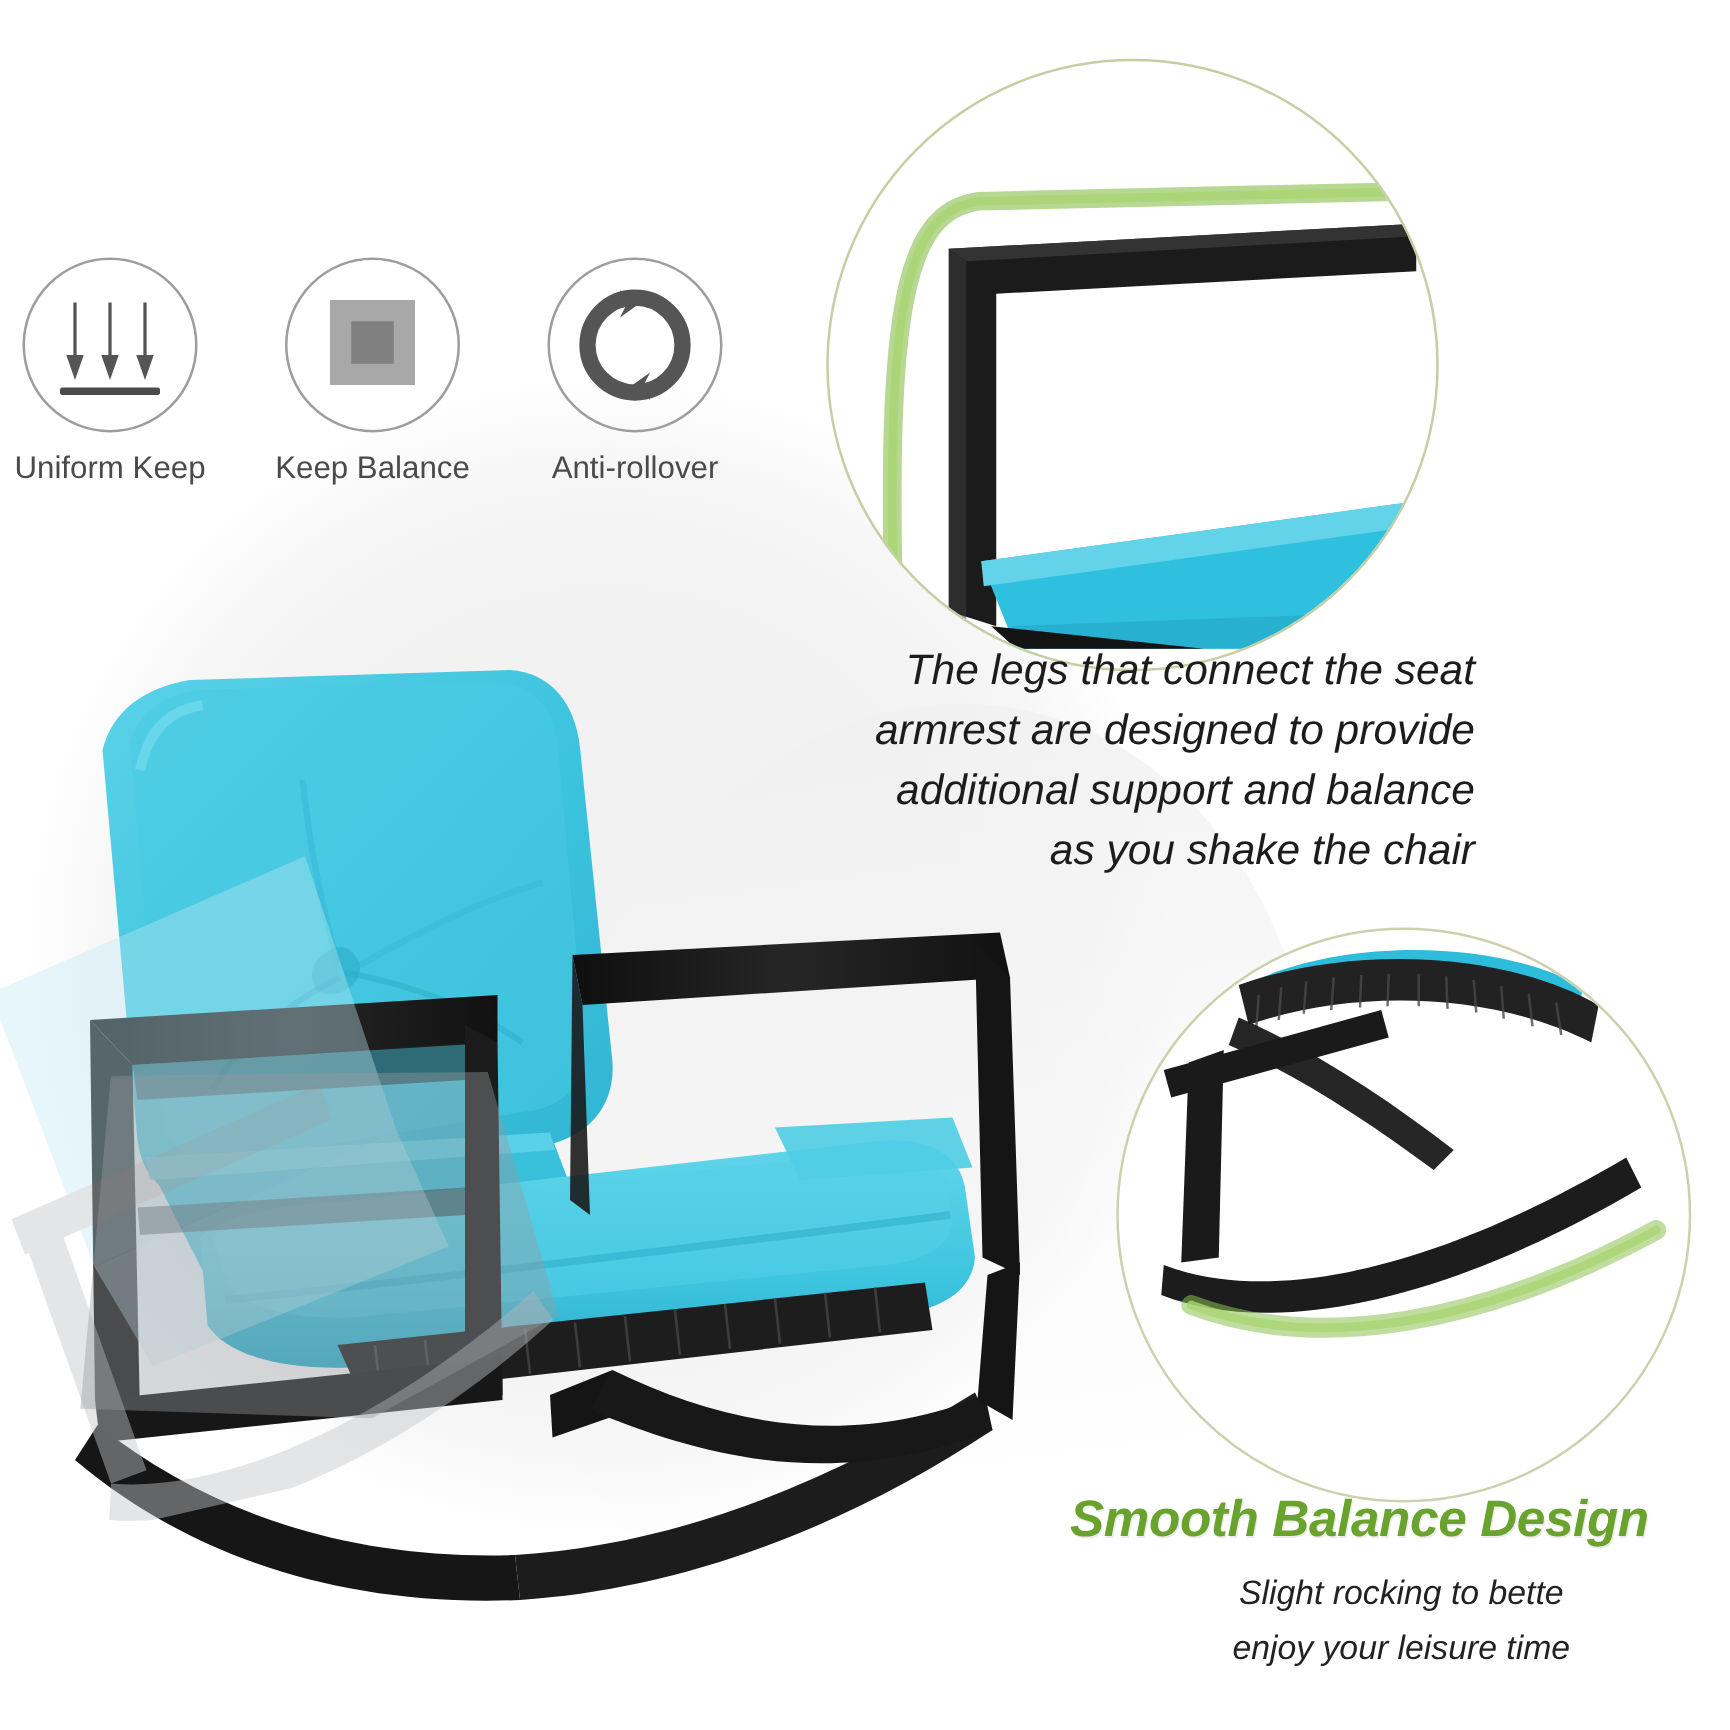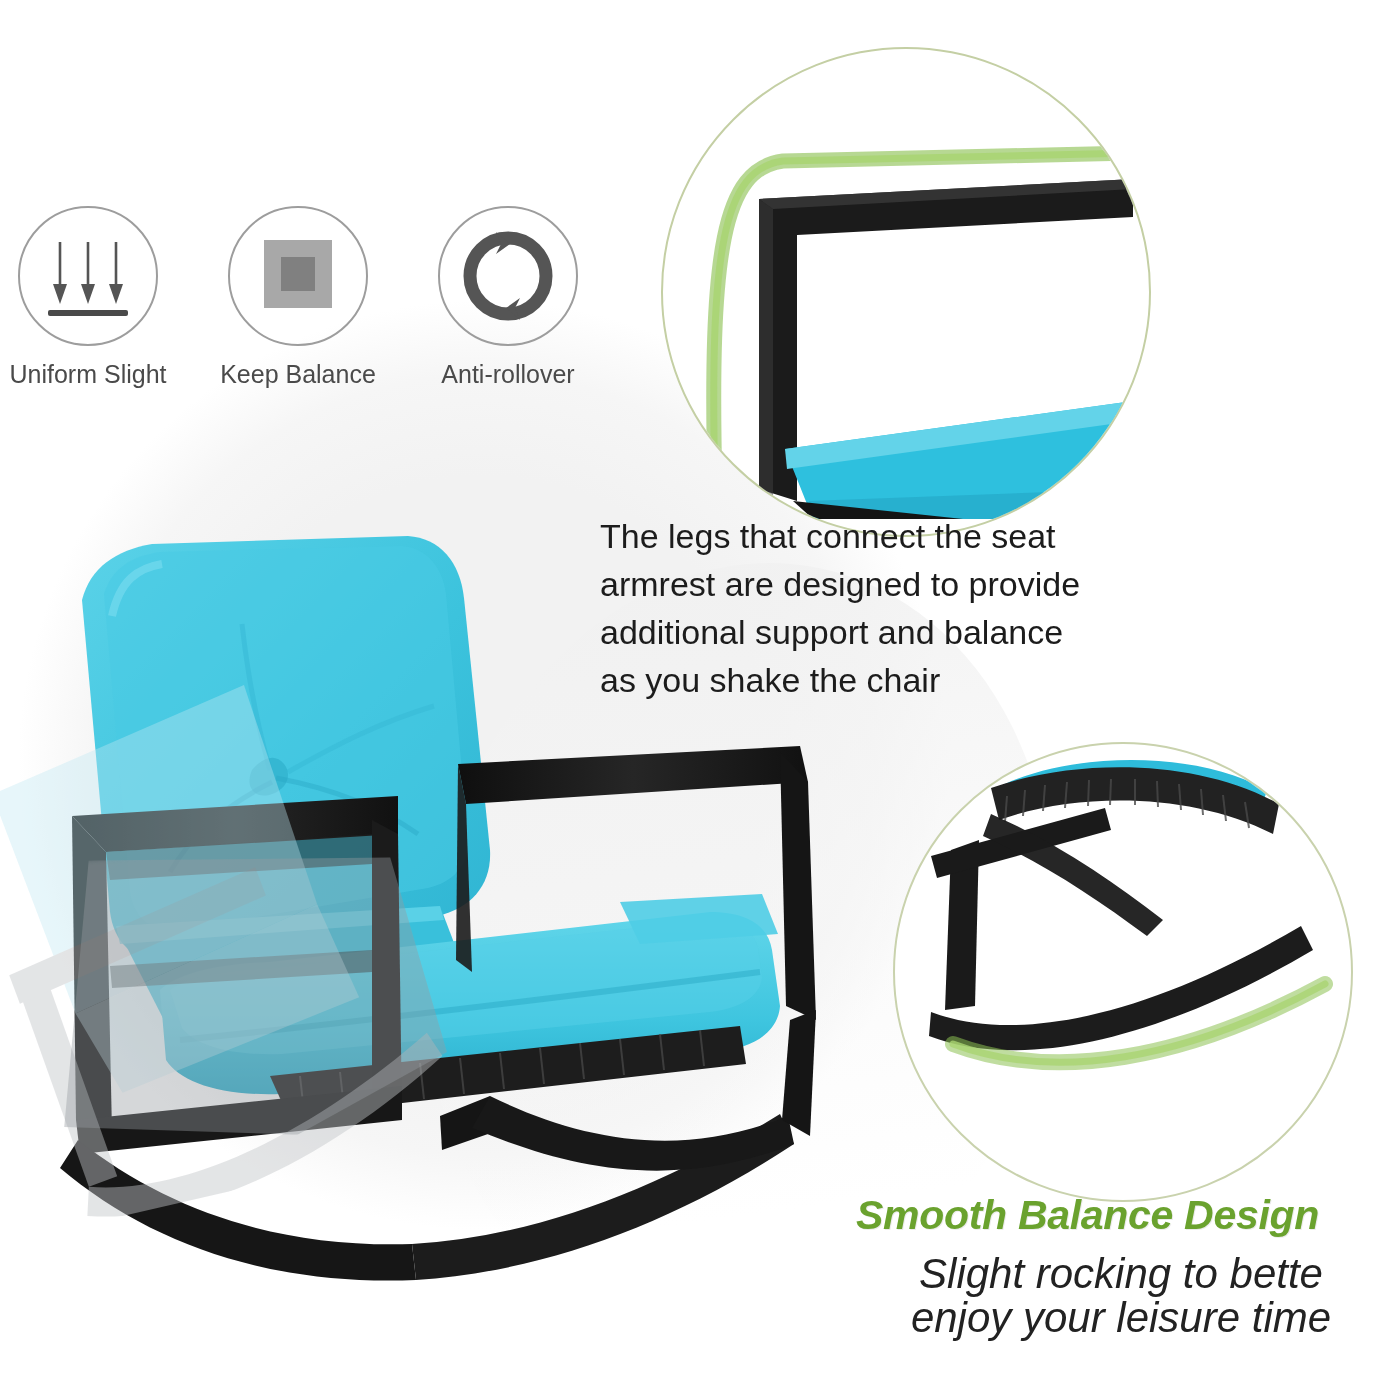--- a/index.html
+++ b/index.html
@@ -26,29 +26,29 @@
      display:flex;align-items:center;justify-content:center;box-sizing:border-box;background:transparent;}
   .f-label{margin-top:14px;font-size:25px;color:#4a4a4a;white-space:nowrap;}
 
   
   .inset-top{position:absolute;left:661px;top:47px;width:490px;height:490px;border-radius:50%;
      border:2px solid #c4cfa4;box-sizing:border-box;overflow:hidden;background:#fff;}
   .inset-bottom{position:absolute;left:893px;top:742px;width:460px;height:460px;border-radius:50%;
      border:2px solid #c9d2ad;box-sizing:border-box;overflow:hidden;background:#fff;}
 
   
-  .center-text{position:absolute;left:600px;top:512px;width:580px;text-align:left;
-     font-size:34px;line-height:48px;color:#1c1c1c;}
+  .center-text{position:absolute;left:600px;top:512px;width:580px;text-align:right;
+     font-style:italic;font-size:34px;line-height:48px;color:#1c1c1c;}
 
   
   .green-head{position:absolute;left:856px;top:1192px;width:520px;font-size:41px;font-weight:bold;
      font-style:italic;color:#6aa22e;white-space:nowrap;letter-spacing:-.3px;
      text-shadow:1px 1px 0 rgba(0,0,0,.08);}
   .green-sub{position:absolute;left:876px;top:1252px;width:490px;text-align:center;font-style:italic;
-     font-size:42px;line-height:44px;color:#222;}
+     font-size:27px;line-height:44px;color:#222;}
 
   
   .chair-wrap{position:absolute;left:20px;top:520px;width:820px;height:820px;}
 
   .ghost{position:absolute;left:-10px;top:70px;width:560px;height:560px;opacity:.45;
      transform:rotate(-13deg);transform-origin:70% 90%;}
 
   .shadow-blob{position:absolute;left:10px;top:330px;width:430px;height:300px;
      background:rgba(150,155,160,.40);filter:blur(2px);
      clip-path:polygon(16% 0,86% 6%,96% 72%,60% 96%,6% 88%);transform:rotate(-4deg);}
@@ -71,21 +71,21 @@
             <line x1="24" y1="18" x2="24" y2="66"></line>
             <polygon points="24,80 17,60 31,60" stroke="none"></polygon>
             <line x1="52" y1="18" x2="52" y2="66"></line>
             <polygon points="52,80 45,60 59,60" stroke="none"></polygon>
             <line x1="80" y1="18" x2="80" y2="66"></line>
             <polygon points="80,80 73,60 87,60" stroke="none"></polygon>
           </g>
           <rect x="12" y="86" width="80" height="6" rx="2" fill="#4a4a4a"></rect>
         </svg>
       </div>
-      <div class="f-label">Uniform Slight</div>
+      <div class="f-label">Uniform Keep</div>
     </div>
 
     <div class="feature">
       <div class="f-circle">
         <svg width="104" height="104" viewBox="0 0 104 104">
           <rect x="18" y="16" width="68" height="68" fill="#a8a8a8"></rect>
           <rect x="35" y="33" width="34" height="34" fill="#808080"></rect>
         </svg>
       </div>
       <div class="f-label">Keep Balance</div>

